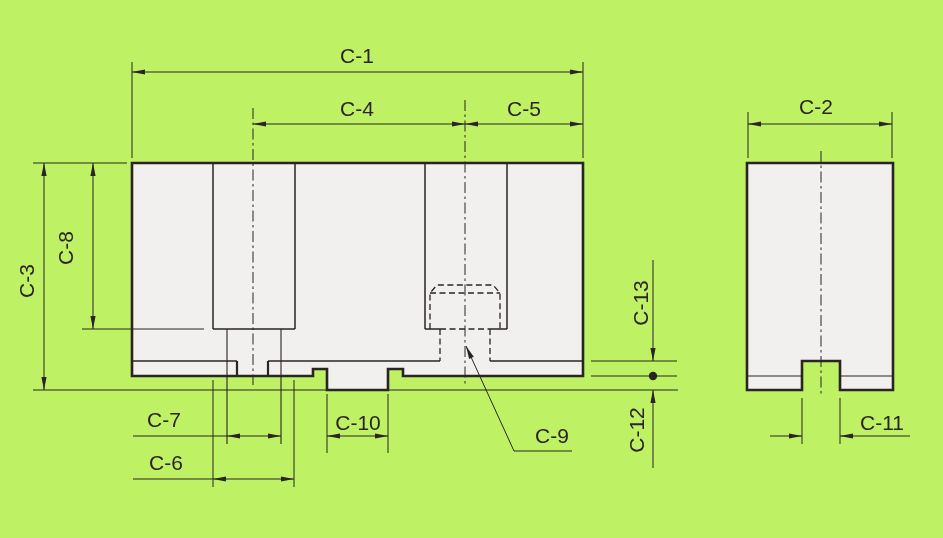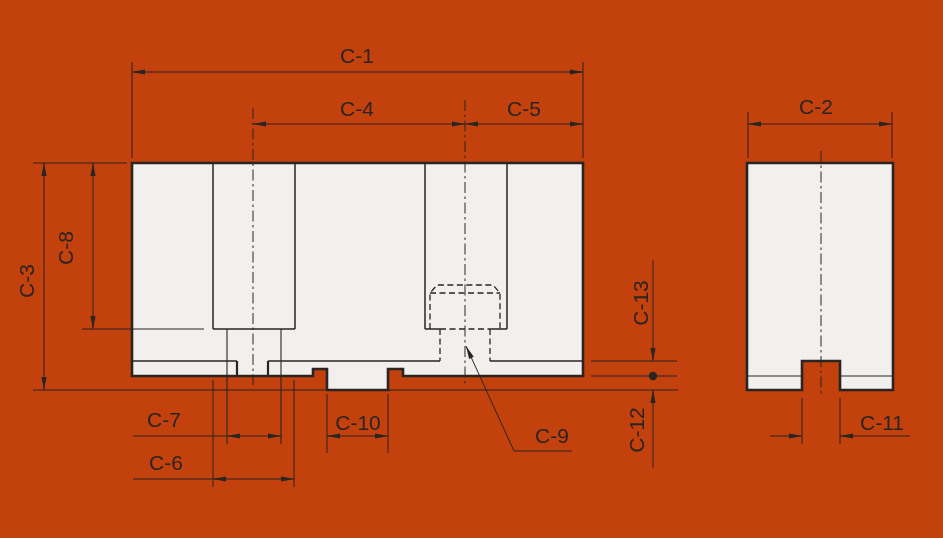--- a/index.html
+++ b/index.html
@@ -1,16 +1,16 @@
 <!DOCTYPE html>
 <html><head>
 <meta charset="utf-8">
 <style>
   html,body{margin:0;padding:0;background:#ffffff;}
-  #stage{position:relative;width:943px;height:538px;background:#c2410c;overflow:hidden;
+  #stage{position:relative;width:943px;height:538px;background:#bef264;overflow:hidden;
          font-family:"Liberation Sans", sans-serif;}
   svg{position:absolute;left:0;top:0;}
   .outline{fill:#f1f0ee;stroke:#2a2422;stroke-width:2.6;stroke-linejoin:miter;}
   .med{stroke:#2a2422;stroke-width:1.5;fill:none;}
   .thick{stroke:#2a2422;stroke-width:2.2;fill:none;}
   .thin{stroke:#2a2422;stroke-width:1.1;fill:none;}
   .dim{stroke:#2a2422;stroke-width:1;fill:none;}
   .dashed{stroke:#2a2422;stroke-width:1.3;fill:none;stroke-dasharray:6 3.5;}
   .cline{stroke:#2a2422;stroke-width:1;fill:none;stroke-dasharray:11 3.5 2.5 3.5;}
   .arrow{fill:#2a2422;stroke:none;}

